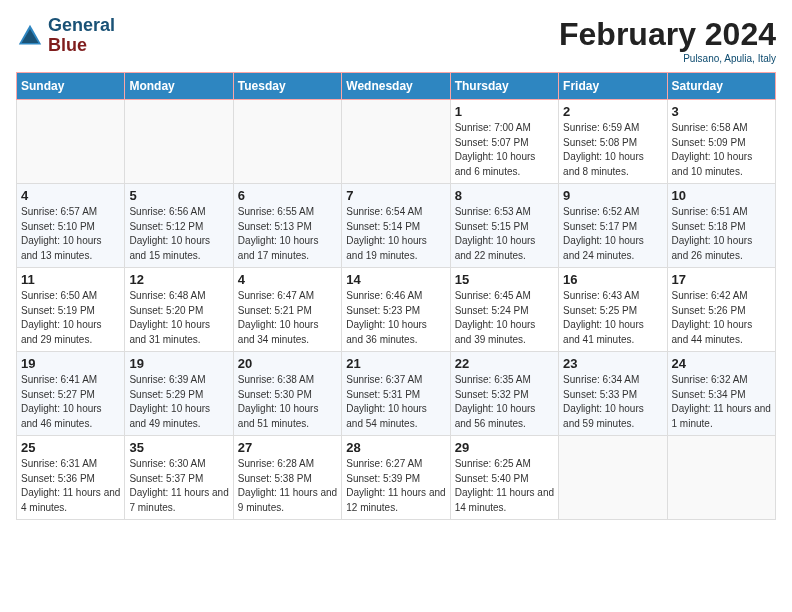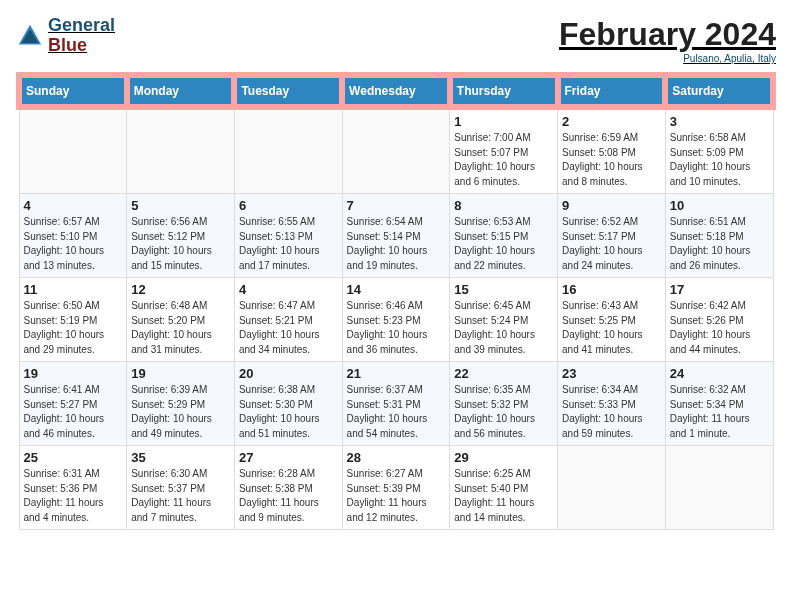--- a/index.html
+++ b/index.html
@@ -8,21 +8,20 @@
       background: #fff;
       width: 792px;
       min-height: 612px;
       padding: 16px;
     }
     .header-area {
       display: flex;
       justify-content: space-between;
       align-items: flex-start;
       margin-bottom: 8px;
-      text-decoration: underline;
     }
     .logo {
       display: flex;
       align-items: center;
       gap: 4px;
     }
     .logo-text {
       font-size: 18px;
       font-weight: bold;
       color: #1a5276;
@@ -51,21 +50,21 @@
       width: 100%;
       border-collapse: collapse;
       font-size: 11px;
     }
     thead tr th {
       background: #2e86c1;
       color: #fff;
       padding: 6px 4px;
       text-align: left;
       font-size: 12px;
-      border: 6px solid #fca5a5;
+      border: 1px solid #fca5a5;
     }
     tbody tr td {
       border: 1px solid #ddd;
       vertical-align: top;
       padding: 4px;
       width: calc(100% / 7);
       min-height: 80px;
       height: 80px;
     }
     tbody tr td.empty {

